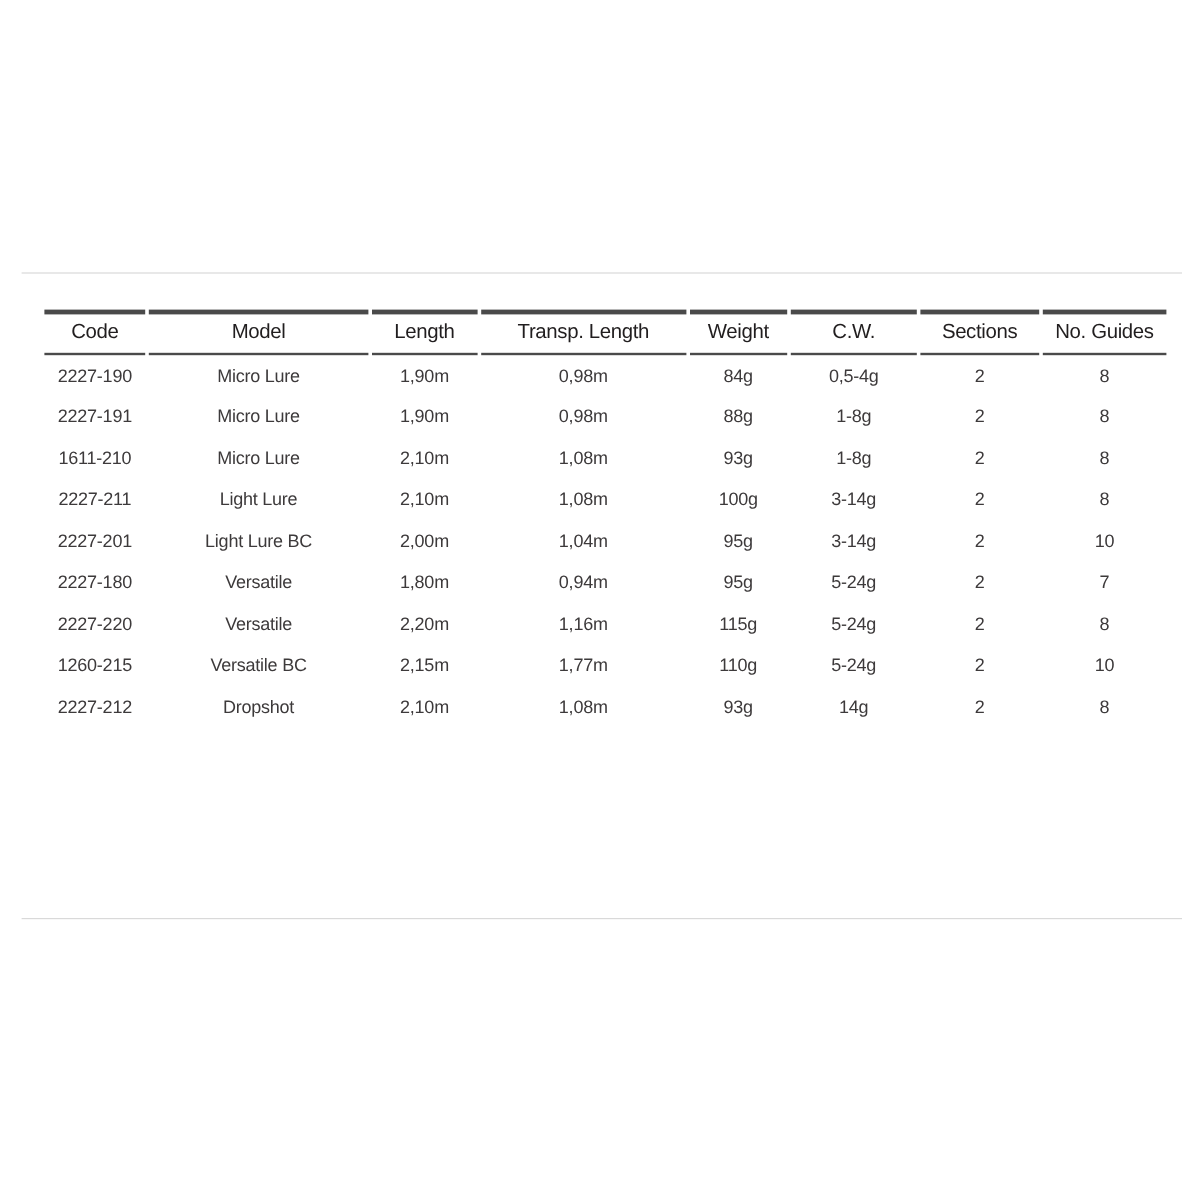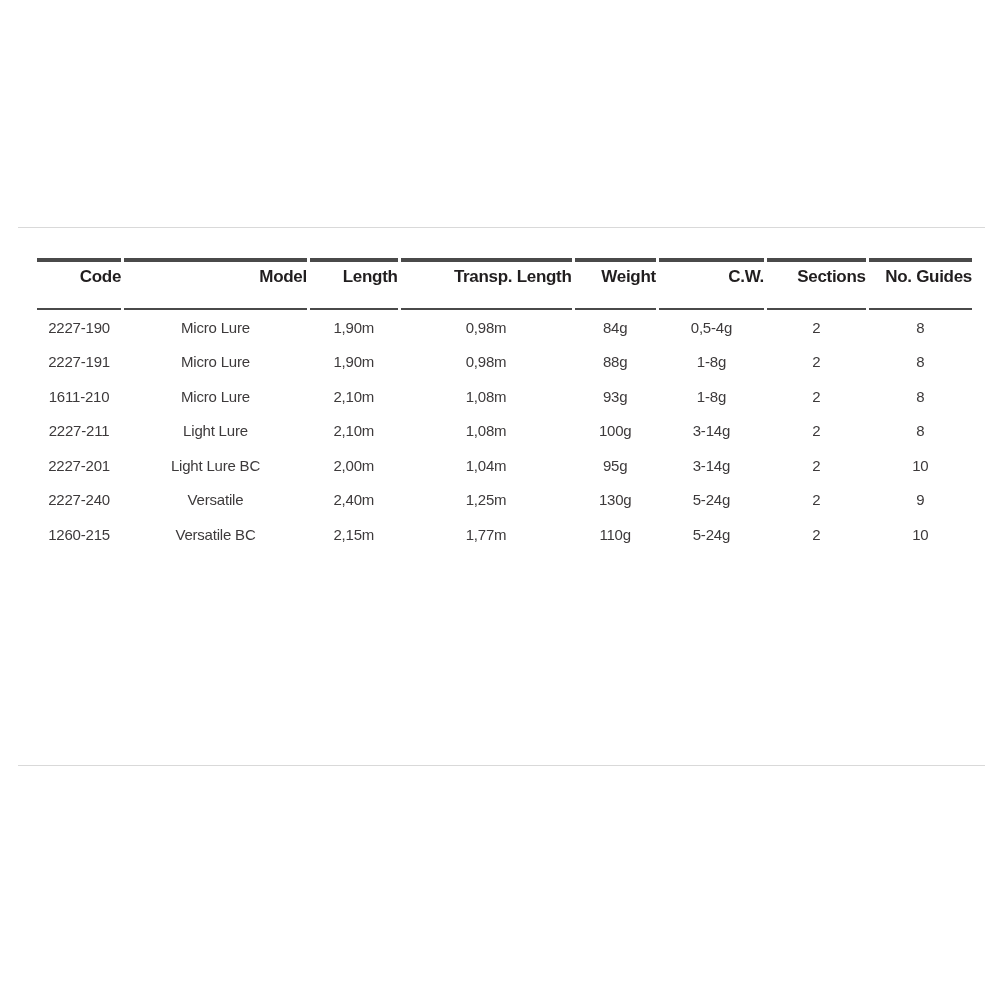--- a/index.html
+++ b/index.html
@@ -30,26 +30,26 @@
     left: 34px;
     top: 258px;
     width: 941px;
     border-collapse: separate;
     border-spacing: 3px 0;
     table-layout: fixed;
   }
   table.spec-table th {
     border-top: 4px solid var(--border-dark, #4a4a4a);
     border-bottom: 2px solid var(--border-dark, #4a4a4a);
-    padding: 5px 0 21px 0;
+    padding: 5px 0 7px 0;
     font-size: 17px;
-    font-weight: bold;
+    font-weight: normal;
     letter-spacing: -0.3px;
     color: var(--header-text, #211e1f);
-    text-align: right;
+    text-align: center;
     vertical-align: middle;
     white-space: nowrap;
   }
   table.spec-table td {
     height: 34.5px;
     padding: 0;
     font-size: 15px;
     letter-spacing: -0.2px;
     color: var(--body-text, #3d3a3b);
     text-align: center;
@@ -140,37 +140,57 @@
           <td>2227-201</td>
           <td>Light Lure BC</td>
           <td>2,00m</td>
           <td>1,04m</td>
           <td>95g</td>
           <td>3-14g</td>
           <td>2</td>
           <td>10</td>
         </tr>
         <tr>
-          <td>2227-240</td>
+          <td>2227-180</td>
           <td>Versatile</td>
-          <td>2,40m</td>
-          <td>1,25m</td>
-          <td>130g</td>
+          <td>1,80m</td>
+          <td>0,94m</td>
+          <td>95g</td>
           <td>5-24g</td>
           <td>2</td>
-          <td>9</td>
+          <td>7</td>
+        </tr>
+        <tr>
+          <td>2227-220</td>
+          <td>Versatile</td>
+          <td>2,20m</td>
+          <td>1,16m</td>
+          <td>115g</td>
+          <td>5-24g</td>
+          <td>2</td>
+          <td>8</td>
         </tr>
         <tr>
           <td>1260-215</td>
           <td>Versatile BC</td>
           <td>2,15m</td>
           <td>1,77m</td>
           <td>110g</td>
           <td>5-24g</td>
           <td>2</td>
           <td>10</td>
         </tr>
+        <tr>
+          <td>2227-212</td>
+          <td>Dropshot</td>
+          <td>2,10m</td>
+          <td>1,08m</td>
+          <td>93g</td>
+          <td>14g</td>
+          <td>2</td>
+          <td>8</td>
+        </tr>
       </tbody>
   </table>
 
   <div class="faint-rule bottom"></div>
 
 </div>
 
 </body></html>

